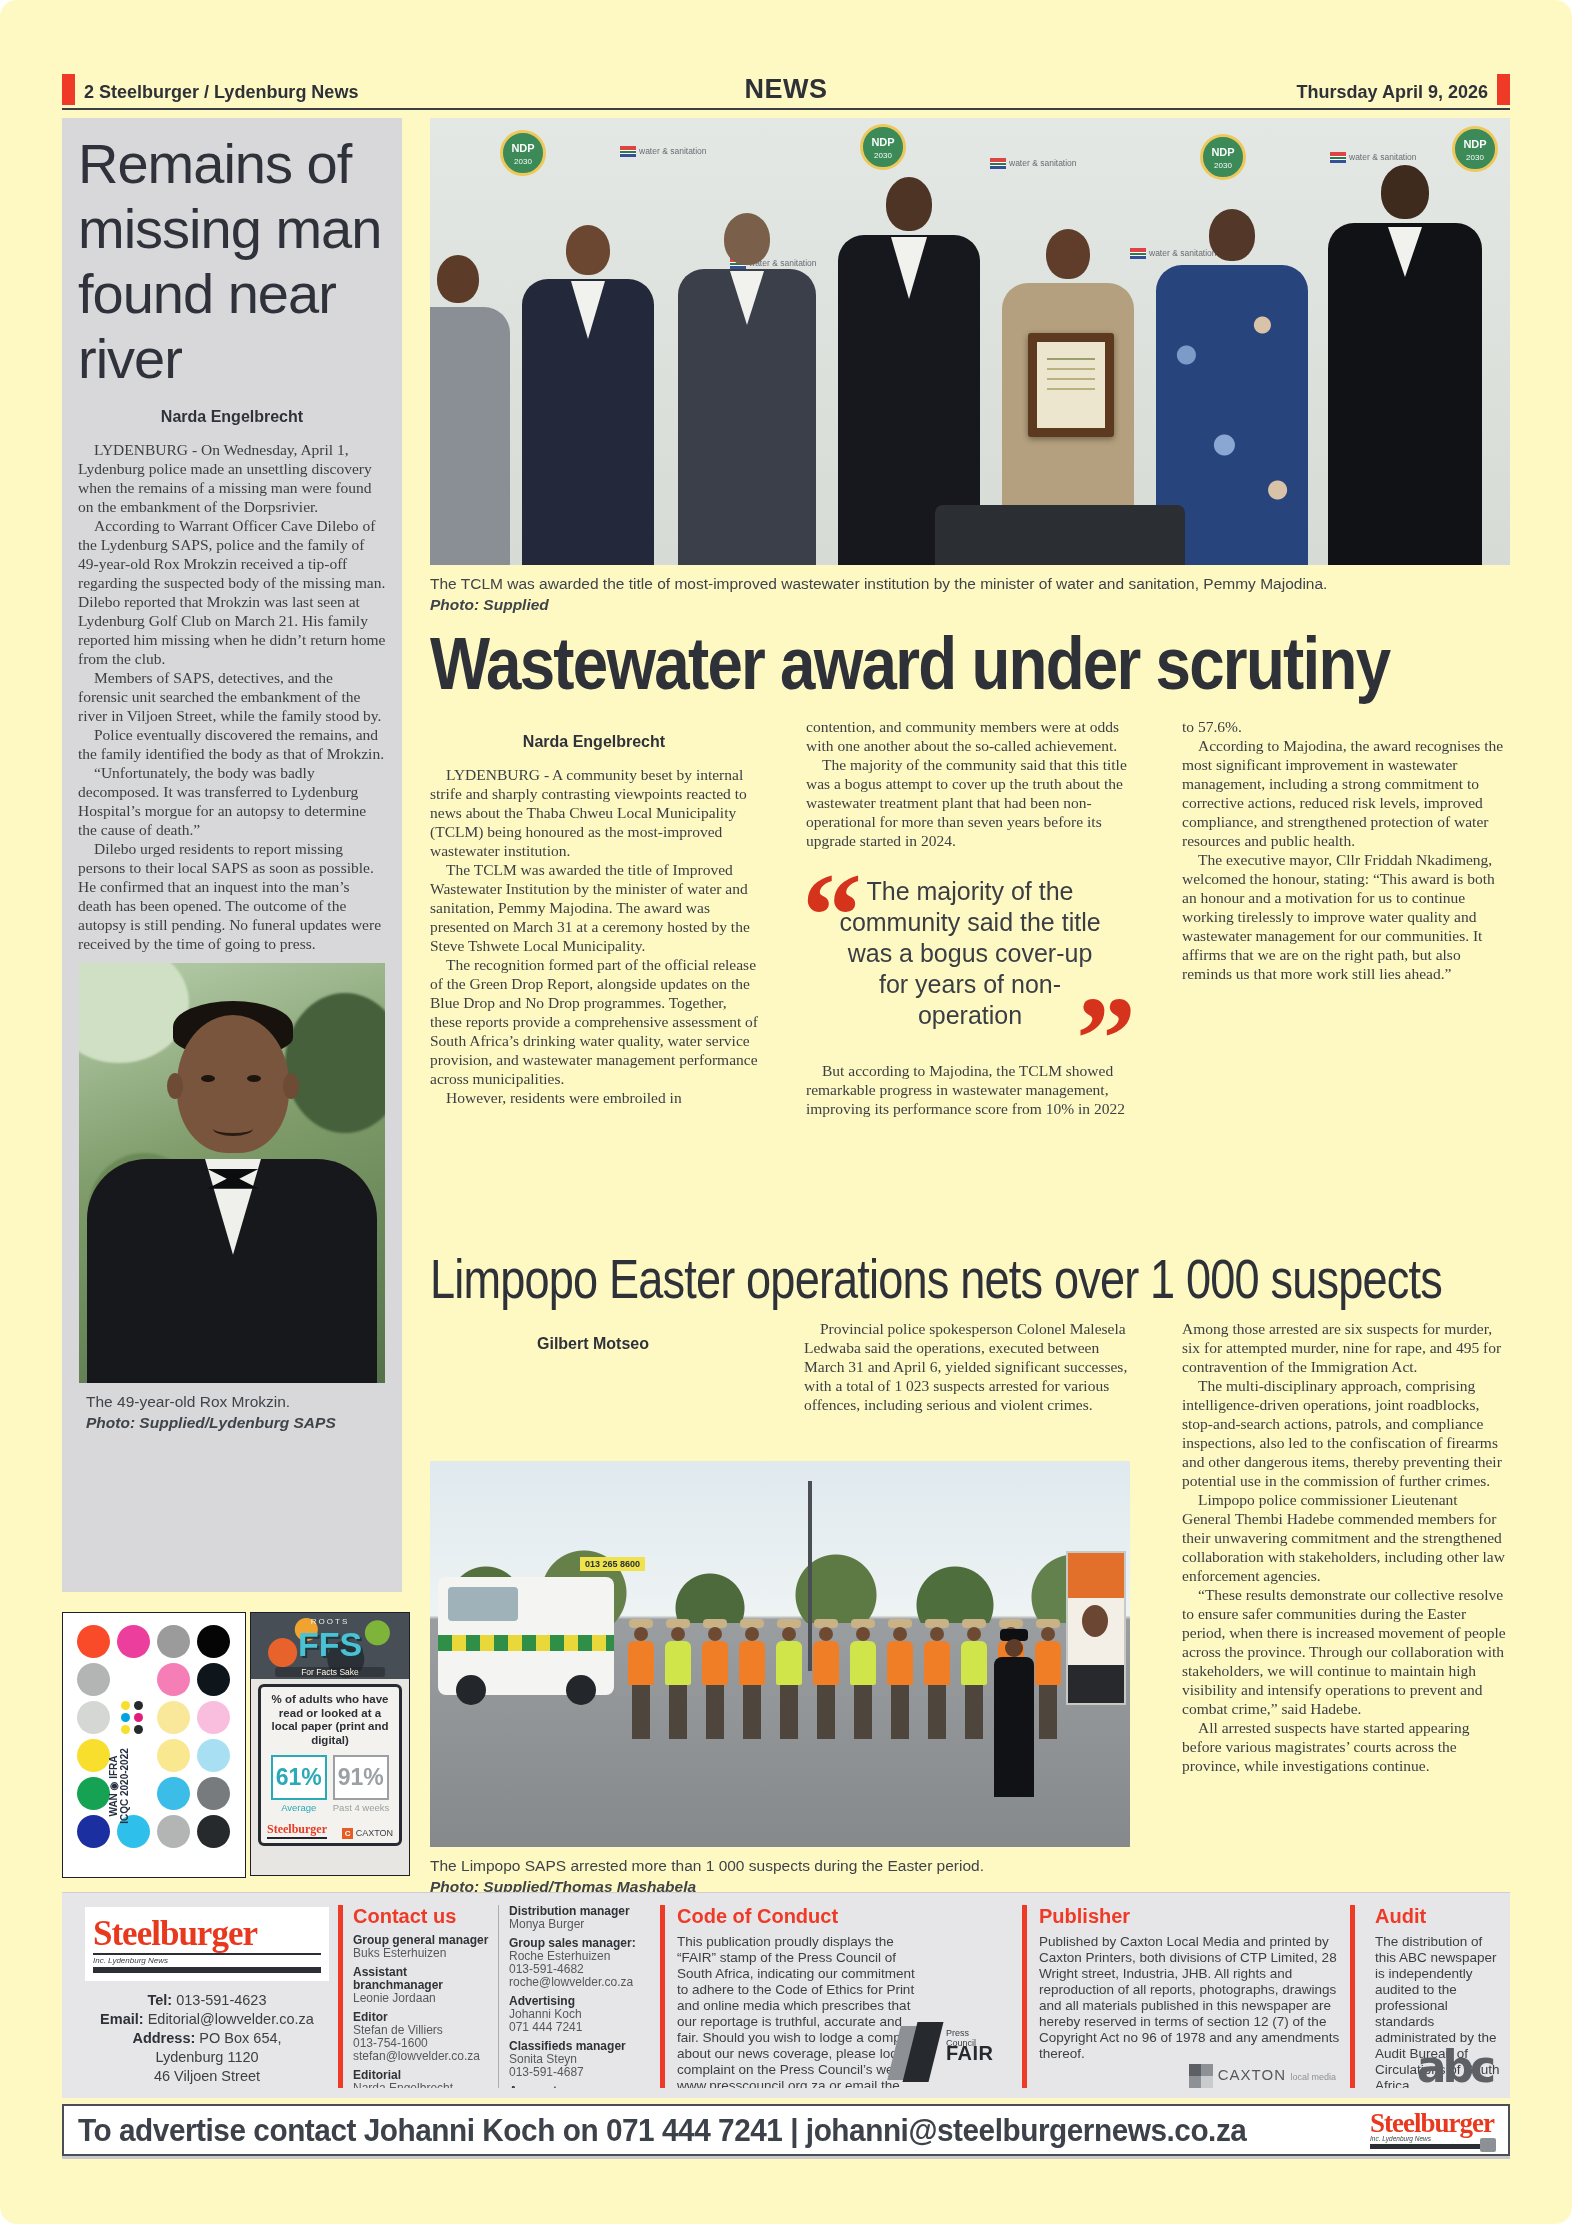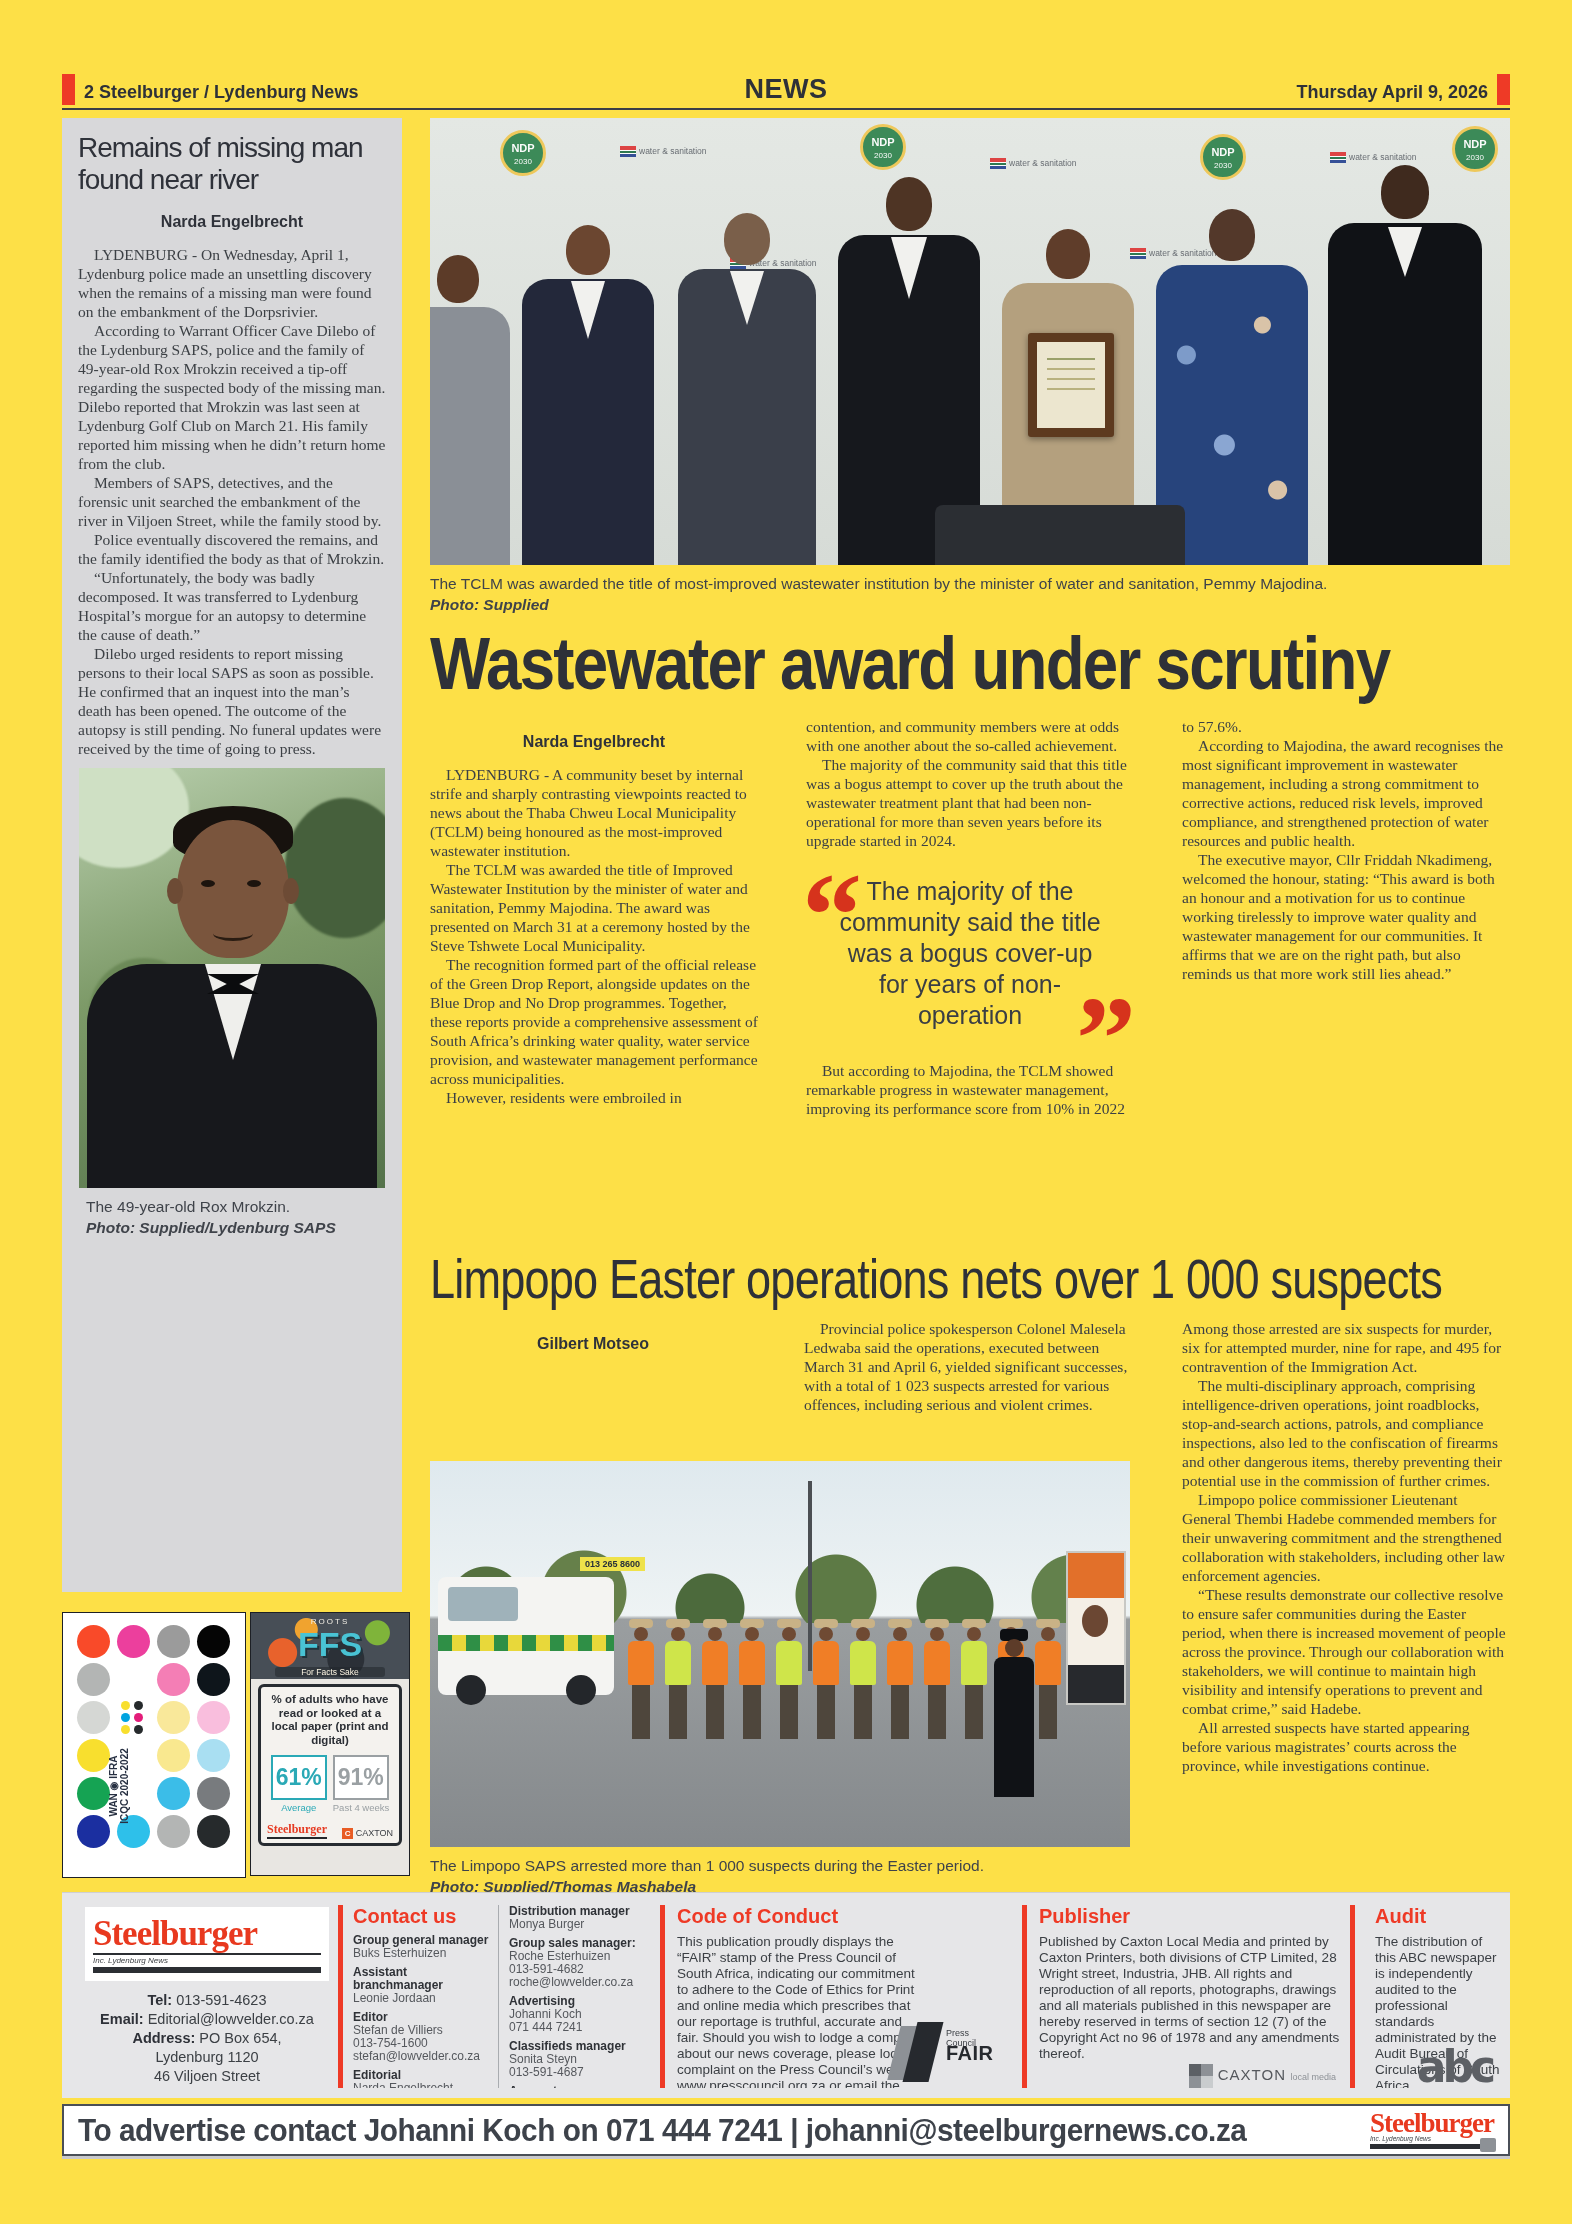--- a/index.html
+++ b/index.html
@@ -1,28 +1,28 @@
 <!DOCTYPE html>
 <html><head>
 <meta charset="utf-8">
 <style>
   html,body{margin:0;padding:0;background:#fff;}
-  .page{position:relative;width:1572px;height:2224px;background:#fde047;overflow:hidden;
-        font-family:"Liberation Sans",sans-serif;color:#33363c;}
+  .page{position:relative;width:1572px;height:2224px;background:#fef9c3;overflow:hidden;
+        font-family:"Liberation Sans",sans-serif;color:#33363c;border-radius:17px;}
   
   .hdr{position:absolute;left:62px;top:72px;width:1448px;height:36px;border-bottom:2.5px solid #3a3e46;}
   .hdr-redblock{position:absolute;top:2px;width:13px;height:31px;background:#ee3a26;}
   .hdr-redblock.left{left:0;}
   .hdr-redblock.right{right:0;}
   .hdr-left{position:absolute;left:22px;bottom:5px;font-size:18px;font-weight:bold;color:#2e3138;}
   .hdr-center{position:absolute;left:50%;transform:translateX(-50%);bottom:3px;font-size:27px;font-weight:bold;letter-spacing:.5px;color:#2e3138;}
   .hdr-right{position:absolute;right:22px;bottom:5px;font-size:18px;font-weight:bold;color:#2e3138;}
   
   .rail{position:absolute;left:62px;top:118px;width:340px;height:1474px;background:#d8d8da;padding:14px 16px;box-sizing:border-box;}
-  .rail-headline{font-size:28px;line-height:1.16;font-weight:400;color:#2f323a;letter-spacing:-1px;}
+  .rail-headline{font-size:56px;line-height:1.16;font-weight:400;color:#2f323a;letter-spacing:-1px;}
   .byline{text-align:center;font-size:16px;font-weight:bold;color:#2f323a;margin:16px 0 14px;}
   .serif p{margin:0;font-family:"Liberation Serif",serif;font-size:15.5px;line-height:19px;color:#3c4045;text-indent:16px;}
   .noindent-first p:first-child{text-indent:0;}
   .rail-photo{position:relative;width:306px;height:420px;margin:10px auto 8px;overflow:hidden;background:linear-gradient(160deg,#b9cfae 0%,#7d9a68 45%,#54724a 100%);}
   .leaf{position:absolute;border-radius:50%;filter:blur(1px);}
   .pt-head{position:absolute;left:98px;top:52px;width:112px;height:138px;background:#7a553d;border-radius:52% 52% 46% 46%;}
   .pt-hair{position:absolute;left:94px;top:38px;width:120px;height:52px;background:#17120e;border-radius:50% 50% 30% 30%;}
   .pt-ear{position:absolute;top:110px;width:16px;height:26px;background:#6d4b35;border-radius:50%;}
   .pt-eye{position:absolute;top:112px;width:14px;height:7px;background:#1c140e;border-radius:50%;}
   .pt-smile{position:absolute;left:134px;top:158px;width:40px;height:12px;border-bottom:3px solid #2a1c12;border-radius:50%;}

